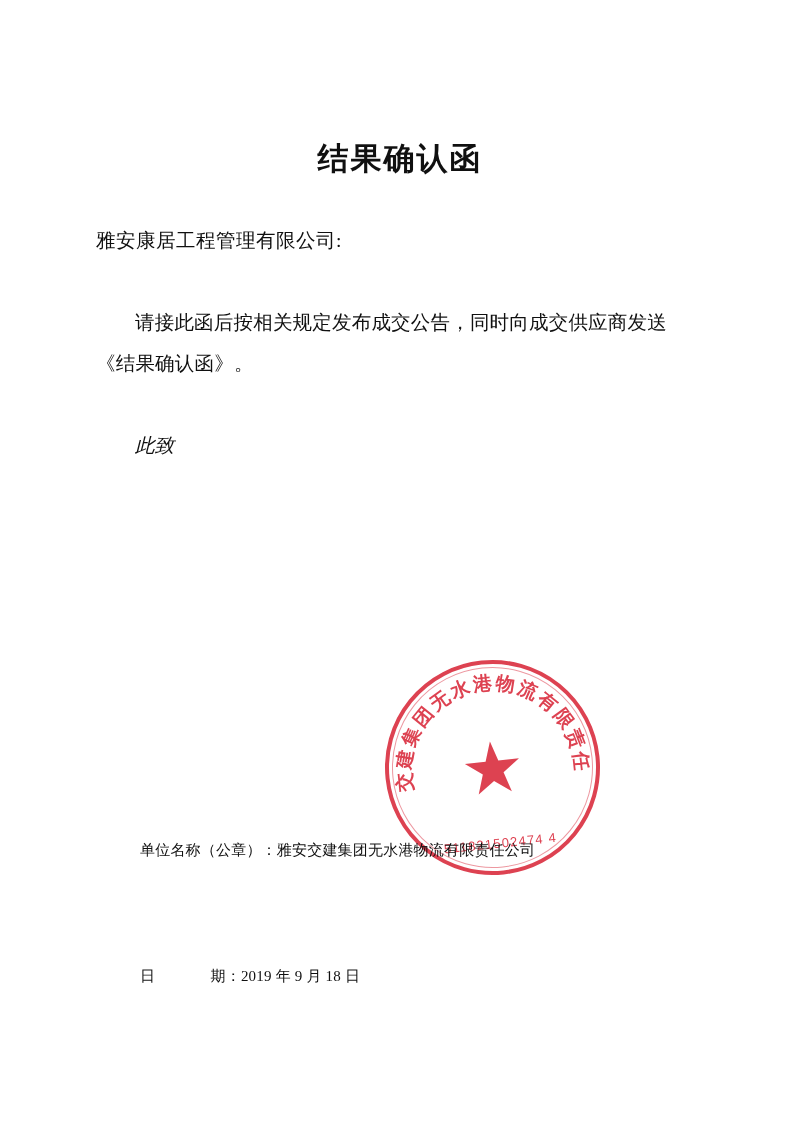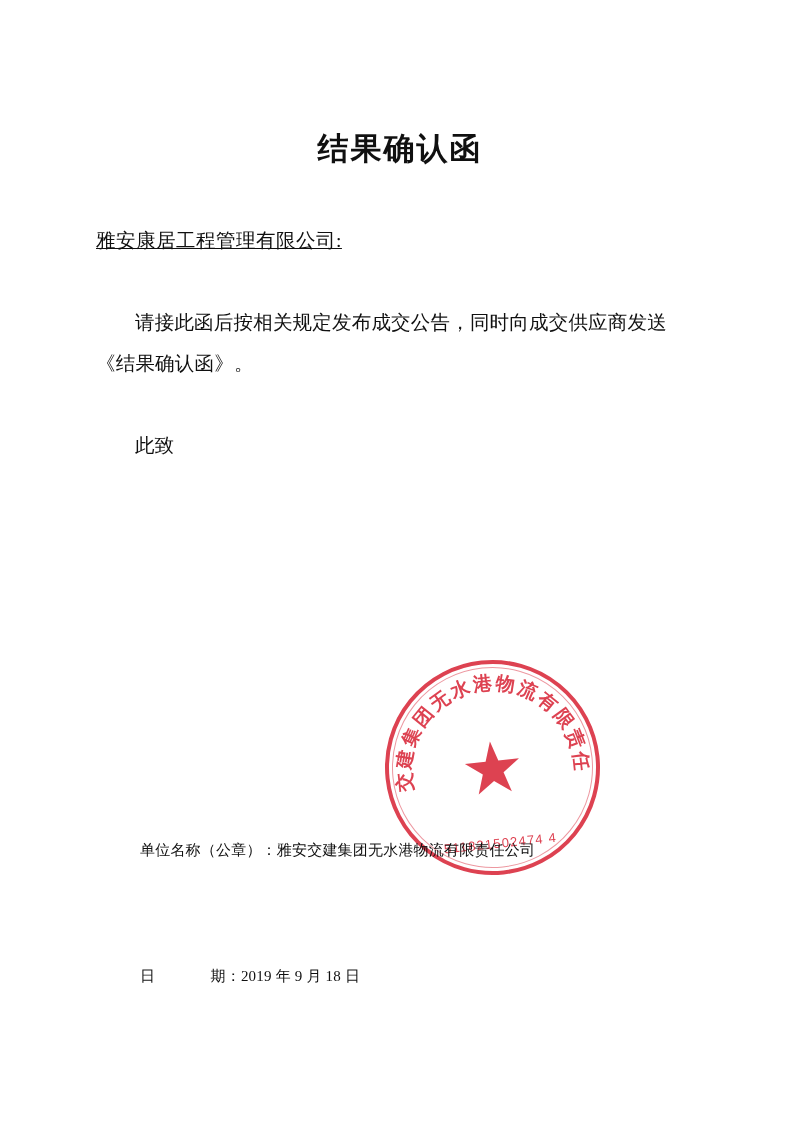--- a/index.html
+++ b/index.html
@@ -22,57 +22,57 @@
     box-sizing: border-box;
     padding: 0;
   }
   .doc-title {
     text-align: center;
     font-size: 31px;
     font-weight: bold;
     letter-spacing: 2px;
     margin: 0;
     position: absolute;
-    top: 130px;
+    top: 140px;
     left: 0;
     right: 0;
     line-height: 1.2;
   }
   .body-block {
     position: absolute;
     top: 220px;
     left: 96px;
     width: 608px;
     font-size: 19.5px;
     line-height: 41px;
   }
   .salutation {
     margin: 0 0 0 0;
     letter-spacing: 0.5px;
-    text-decoration: underline;
   }
   .para {
     margin: 0;
     text-indent: 39px;
     letter-spacing: 0.2px;
   }
   .u {
     text-decoration: underline;
     text-underline-offset: 4px;
   }
   .spacer-md { height: 41px; }
   .checkbox-glyph {
     display: inline-block;
     font-size: 19px;
     line-height: 1;
     transform: translateY(1px);
   }
   .closing {
     margin: 0;
     text-indent: 39px;
+    font-style: italic;
   }
   .signature-block {
     position: absolute;
     top: 745px;
     left: 140px;
     width: 600px;
     font-size: 15px;
     line-height: 42px;
     white-space: pre;
   }

